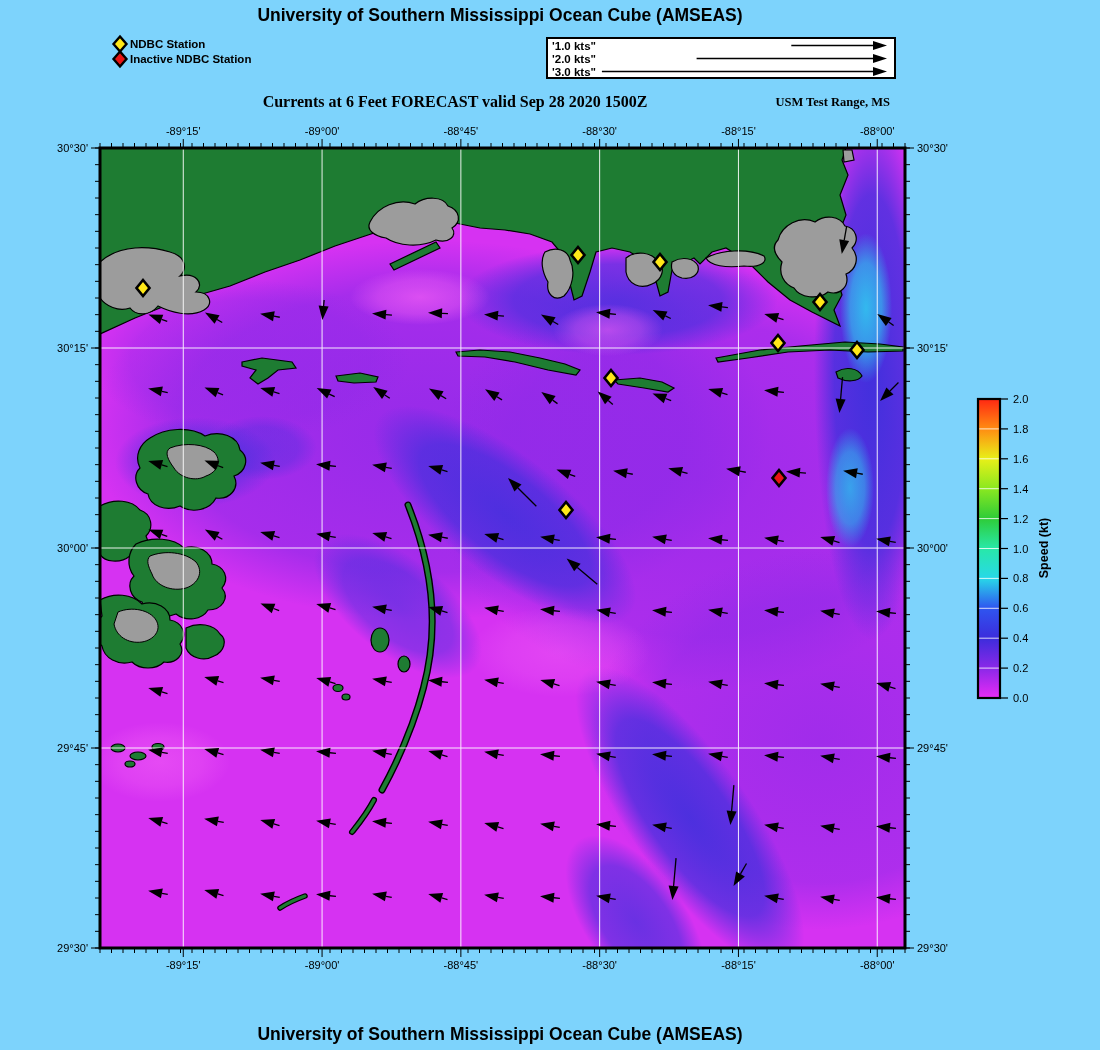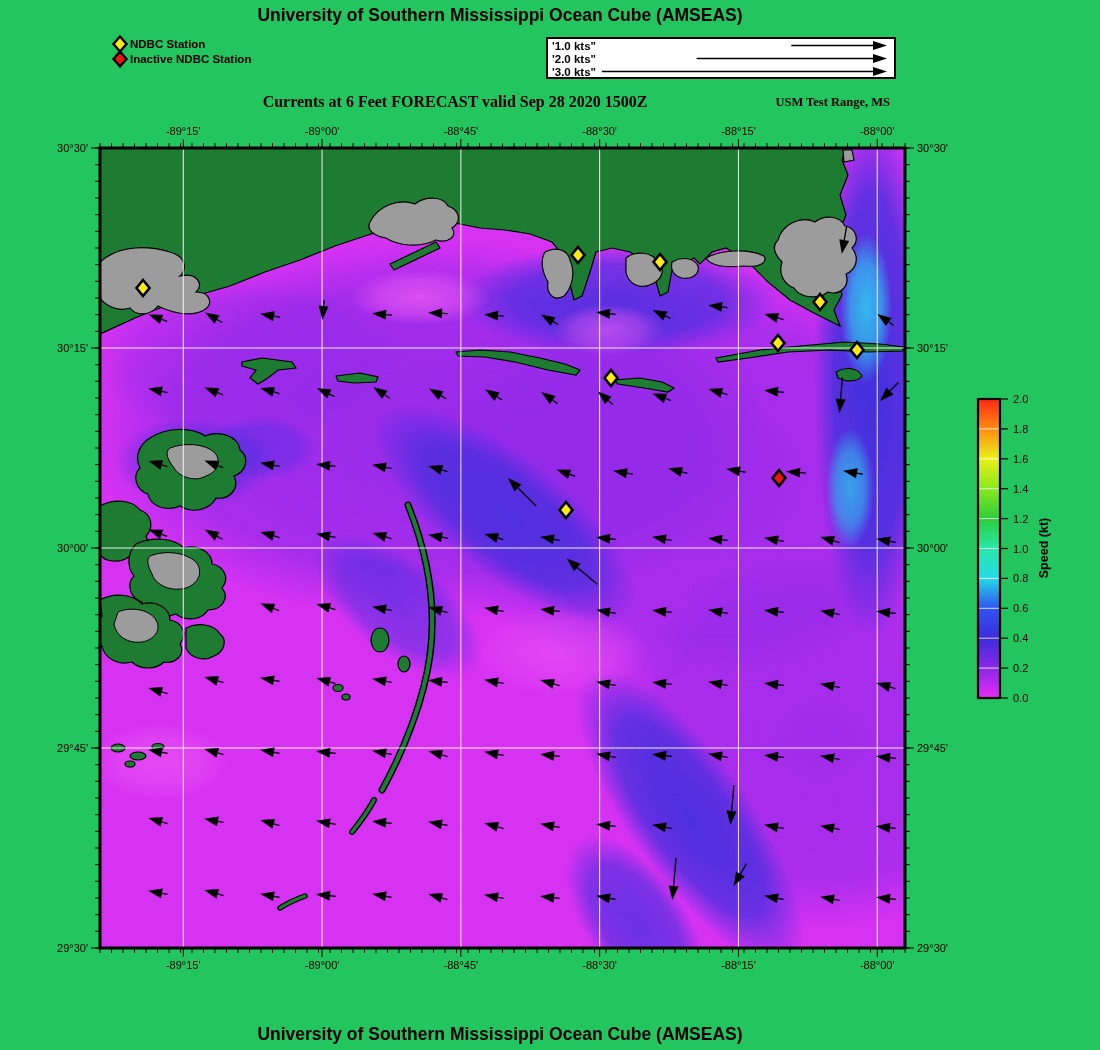--- a/index.html
+++ b/index.html
@@ -1,16 +1,16 @@
 <!DOCTYPE html>
 <html><head>
 <meta charset="utf-8">
 <style>
   html,body{margin:0;padding:0;background:#ffffff;}
-  .page{position:relative;width:1100px;height:1050px;background:#22c55e;overflow:hidden;
+  .page{position:relative;width:1100px;height:1050px;background:#7dd3fc;overflow:hidden;
         font-family:"Liberation Sans",sans-serif;}
   svg{position:absolute;left:0;top:0;}
   text{fill:#000;}
   .title{font-size:17.5px;font-weight:bold;font-family:"Liberation Sans",sans-serif;}
   .subtitle{font-size:16px;font-weight:bold;font-family:"Liberation Serif",serif;}
   .region{font-size:12.5px;font-weight:bold;font-family:"Liberation Serif",serif;}
   .legend-label{font-size:11.5px;font-weight:bold;}
   .kts-label{font-size:11.5px;font-weight:bold;}
   .axis-label{font-size:11px;}
   .cbar-label{font-size:11px;}

